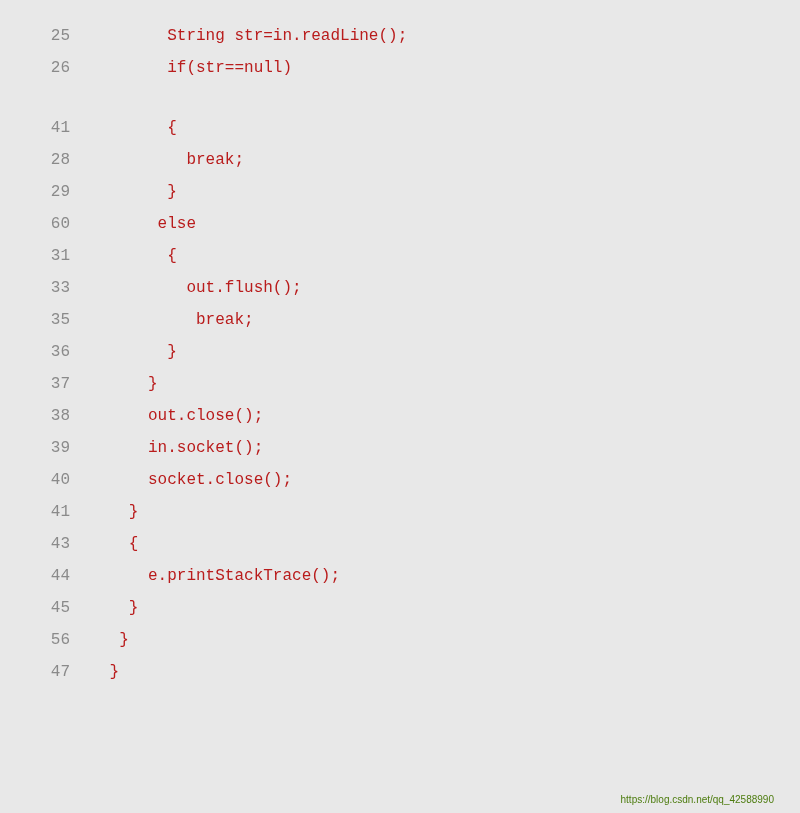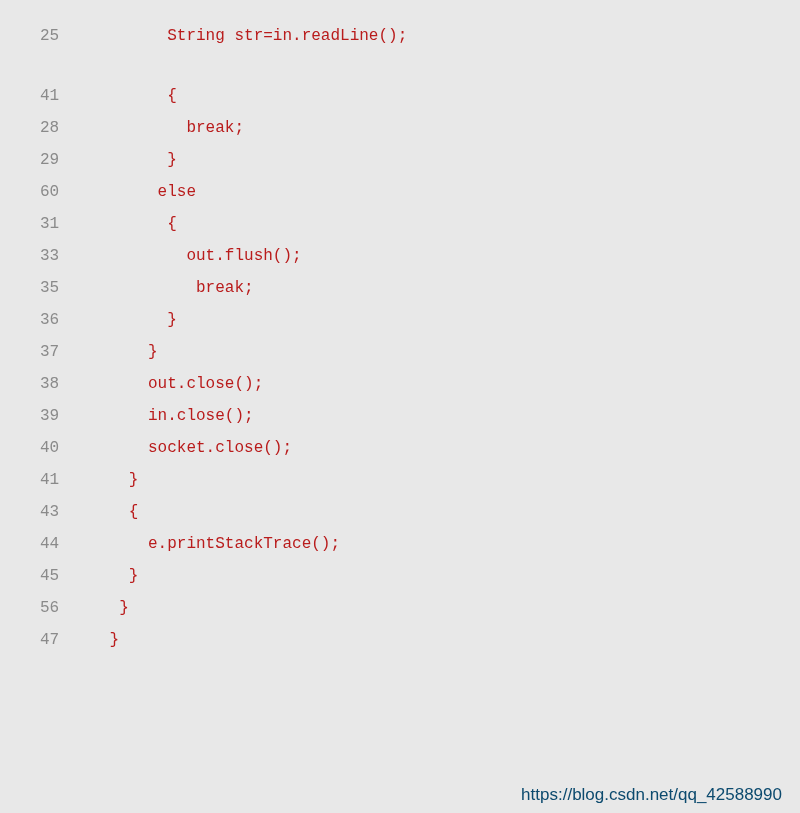--- a/index.html
+++ b/index.html
@@ -26,55 +26,56 @@
     display: flex;
     align-items: baseline;
     line-height: 2.0;
     white-space: pre;
   }
   .blank-line {
     height: 28px;
   }
   .line-number {
     width: 60px;
-    text-align: left;
+    text-align: right;
     color: #8a8a8a;
     padding-right: 30px;
     user-select: none;
     flex-shrink: 0;
   }
   .code-text {
     color: #b91c1c;
   }
   .watermark {
     position: absolute;
     bottom: 8px;
-    right: 18px;
-    color: #0c4a6e;
-    font-size: 17px;
+    right: 26px;
+    color: #4d7c0f;
+    font-size: 10px;
     font-family: Arial, sans-serif;
   }
 </style>
 </head>
 <body>
 
 <div class="code-container" id="code-container">
     <div class="code-line"><span class="line-number">25</span><span class="code-text">       String str=in.readLine();</span></div>
+    <div class="code-line"><span class="line-number">26</span><span class="code-text">       if(str==null)</span></div>
     <div class="blank-line"></div>
     <div class="code-line"><span class="line-number">41</span><span class="code-text">       {</span></div>
     <div class="code-line"><span class="line-number">28</span><span class="code-text">         break;</span></div>
     <div class="code-line"><span class="line-number">29</span><span class="code-text">       }</span></div>
     <div class="code-line"><span class="line-number">60</span><span class="code-text">      else</span></div>
     <div class="code-line"><span class="line-number">31</span><span class="code-text">       {</span></div>
     <div class="code-line"><span class="line-number">33</span><span class="code-text">         out.flush();</span></div>
     <div class="code-line"><span class="line-number">35</span><span class="code-text">          break;</span></div>
     <div class="code-line"><span class="line-number">36</span><span class="code-text">       }</span></div>
     <div class="code-line"><span class="line-number">37</span><span class="code-text">     }</span></div>
     <div class="code-line"><span class="line-number">38</span><span class="code-text">     out.close();</span></div>
-    <div class="code-line"><span class="line-number">39</span><span class="code-text">     in.close();</span></div>
+    <div class="code-line"><span class="line-number">39</span><span class="code-text">     in.socket();</span></div>
     <div class="code-line"><span class="line-number">40</span><span class="code-text">     socket.close();</span></div>
     <div class="code-line"><span class="line-number">41</span><span class="code-text">   }</span></div>
     <div class="code-line"><span class="line-number">43</span><span class="code-text">   {</span></div>
     <div class="code-line"><span class="line-number">44</span><span class="code-text">     e.printStackTrace();</span></div>
     <div class="code-line"><span class="line-number">45</span><span class="code-text">   }</span></div>
     <div class="code-line"><span class="line-number">56</span><span class="code-text">  }</span></div>
     <div class="code-line"><span class="line-number">47</span><span class="code-text"> }</span></div>
   </div>
 
 <div class="watermark">https://blog.csdn.net/qq_42588990</div>

